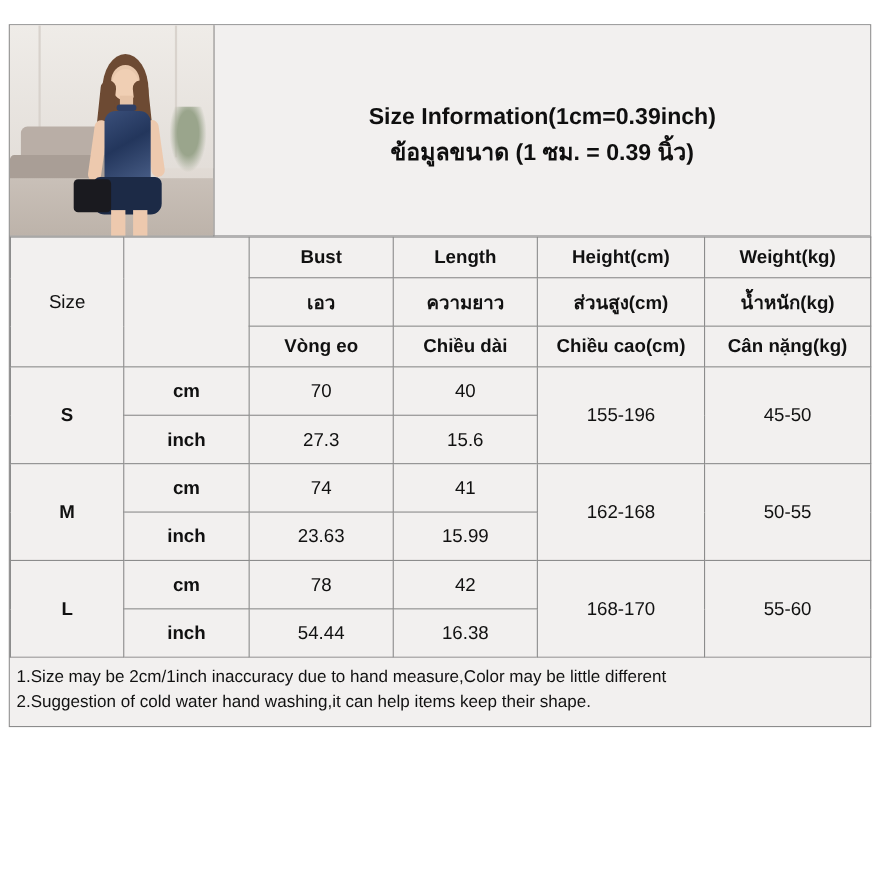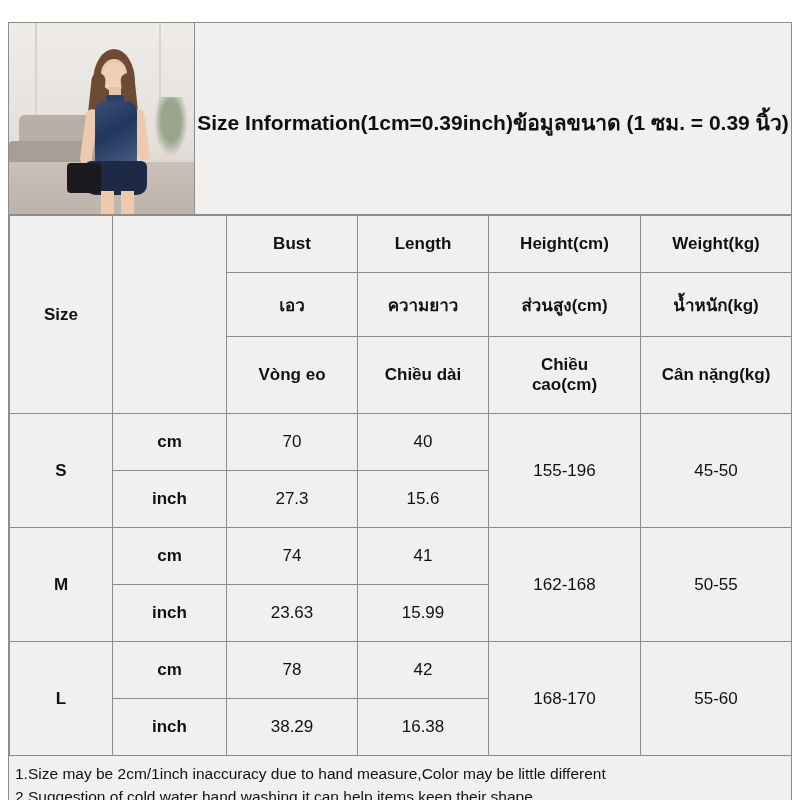--- a/index.html
+++ b/index.html
@@ -171,21 +171,21 @@
     background: #1a1a1f;
     border-radius: 4px;
   }
 
   .title-cell {
     flex: 1;
     border-bottom: 1px solid #8c8c8c;
     box-sizing: border-box;
     background: #f2f0ef;
     display: flex;
-    flex-direction: row;
+    flex-direction: column;
     align-items: center;
     justify-content: center;
     padding-top: 8px;
   }
   .title-line {
     font-size: 21px;
     font-weight: bold;
     line-height: 32px;
     color: #0f0f0f;
     text-align: center;
@@ -199,21 +199,21 @@
     table-layout: fixed;
   }
   table.size-table td, table.size-table th {
     border: 1px solid #8c8c8c;
     box-sizing: border-box;
     text-align: center;
     vertical-align: middle;
     font-size: 17px;
     color: #111111;
     background: #f2f0ef;
-    padding: 18px;
+    padding: 8px;
   }
   .col-size { width: 103px; }
   .col-unit { width: 114px; }
   .col-bust { width: 131px; }
   .col-len  { width: 131px; }
   .col-ht   { width: 152px; }
   .col-wt   { width: 151px; }
 
   th.hdr {
     font-weight: bold;
@@ -225,21 +225,21 @@
     font-size: 17px;
     height: 26px;
     margin-top: 28px;
   }
   td.size-label {
     font-size: 21px;
     font-weight: bold;
   }
   td.size-head {
     font-size: 26px;
-    font-weight: bold;
+    font-weight: normal;
     margin-top: 24px;
   }
   td.unit-label {
     font-weight: bold;
     font-size: 17px;
   }
   td.val {
     font-size: 17px;
   }
   tr.data-row td { height: 44px; }
@@ -355,21 +355,21 @@
         <tr class="data-row">
           <td class="size-label" rowspan="2">L</td>
           <td class="unit-label">cm</td>
           <td class="val">78</td>
           <td class="val">42</td>
           <td class="val" rowspan="2">168-170</td>
           <td class="val" rowspan="2">55-60</td>
         </tr>
         <tr class="data-row">
           <td class="unit-label">inch</td>
-          <td class="val">38.29</td>
+          <td class="val">54.44</td>
           <td class="val">16.38</td>
         </tr>
       </tbody>
     </table>
 
     <div class="attention">
       <div>1.Size may be 2cm/1inch inaccuracy due to hand measure,Color may be little different</div>
       <div>2.Suggestion of cold water hand washing,it can help items keep their shape.</div>
     </div>
 

